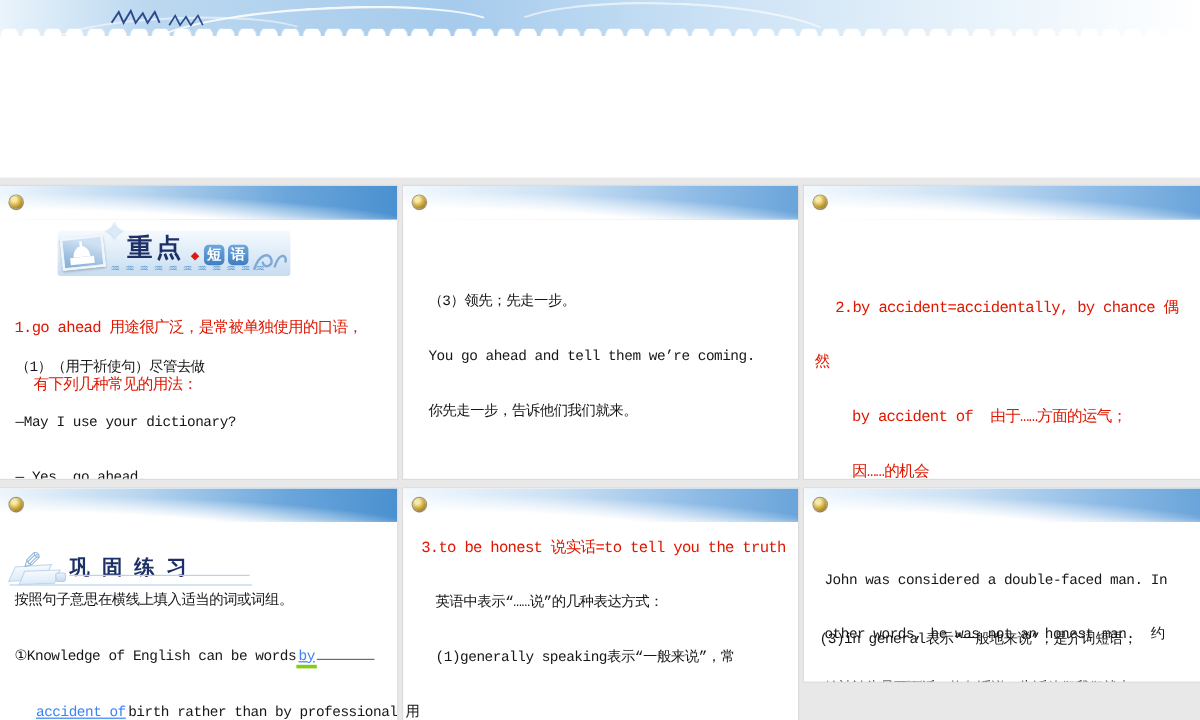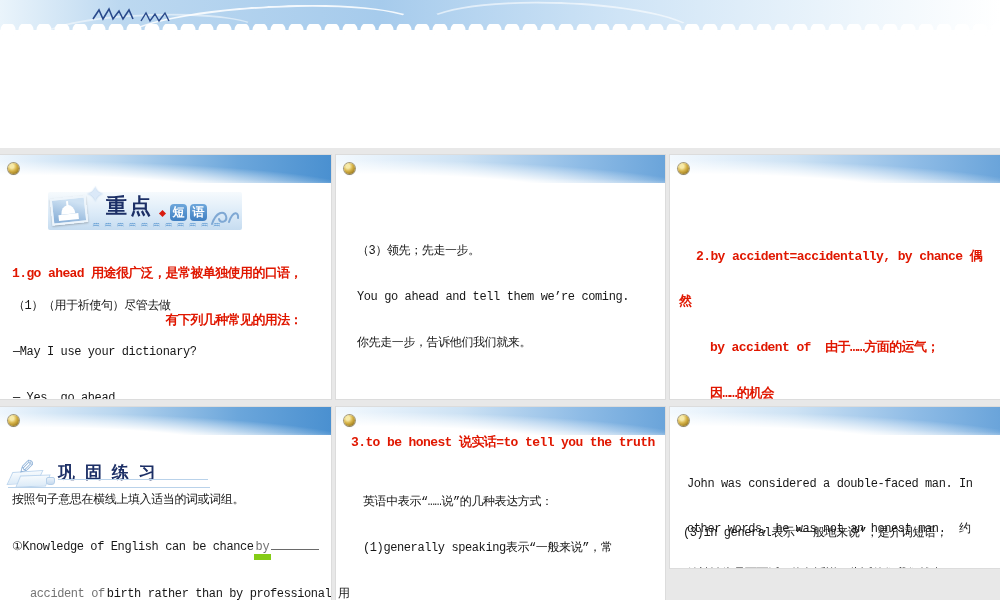--- a/index.html
+++ b/index.html
@@ -41,23 +41,23 @@
       radial-gradient(210% 200% at 50% 235%, rgba(255,255,255,.7) 50%, rgba(255,255,255,0) 74%),
       linear-gradient(90deg,#eef6fd 0%,#b9d6ef 35%,#6ba6db 72%,#4a90d0 100%); }
 
   .ball { position:absolute; left:8px; top:8px; width:11px; height:11px; border-radius:50%;
     background:radial-gradient(circle at 35% 30%,#f7eaa8 0 18%,#d7b44a 45%,#9c7a1e 80%,#6b5010 100%);
     box-shadow:0 0 0 1px rgba(96,74,14,.55), 0 1px 1px rgba(0,0,0,.25); }
 
   
   .t   { position:absolute; color:#161616; font-size:12px; letter-spacing:-0.4px; white-space:pre; }
   .lh  { line-height:15.4px; }
-  .red { color:#e01700; font-weight:bold; }
+  .red { color:#e01700; font-weight:normal; }
   .redline { font-size:13px; letter-spacing:-0.6px; line-height:15.5px; }
-  .ans { color:#737373; border-bottom:6px solid #84cc16; padding:0 2px; }
+  .ans { color:#3b82f6; border-bottom:3px solid #84cc16; padding:0 2px;text-decoration:underline; }
   .ublank { display:inline-block; width:48px; height:11px; border-bottom:1px solid #6a6a6a; }
 
   
   .badge { position:absolute; left:48px; top:37px; width:194px; height:38px;
     background:linear-gradient(180deg,#f6fafd 0%,#dcebf8 55%,#c6dcf0 100%);
     border-radius:2px; }
   .photo { position:absolute; left:3px; top:5px; width:36px; height:27px;
     background:linear-gradient(200deg,#cfe2f3 20%,#8fb4da 85%);
     border:2px solid #eef5fb; transform:rotate(-6deg); box-shadow:0 1px 2px rgba(0,0,0,.25); }
   .dome { position:absolute; left:8px; top:6px; width:14px; height:9px; background:#fff;
@@ -123,21 +123,21 @@
       <div class="t-main">重点</div>
       <div class="reddot"></div>
       <div class="pills">
         <span class="pill">短</span><span class="pill">语</span>
       </div>
       <div class="waverow">♒♒♒♒♒♒♒♒♒♒♒</div>
       <svg class="curl" width="30" height="20" viewBox="0 0 30 20">
         <path d="M2 17 C6 5 14 3 16 9 C18 15 10 17 9 12 M19 15 C23 3 29 5 28 11" fill="none" stroke="#7fa8d4" stroke-width="2" stroke-linecap="round"></path>
       </svg>
     </div>
-    <div class="t red redline" style="left:12px; top:80px;text-align:right;">
+    <div class="t red redline" style="left:12px; top:80px;">
       <div>1.go ahead 用途很广泛，是常被单独使用的口语，</div>
       <div style="margin-left:16px">有下列几种常见的用法：</div>
     </div>
     <div class="t lh" style="left:13px; top:113px;">
       <div>（1）（用于祈使句）尽管去做</div>
       <div>—May I use your dictionary?</div>
       <div>— Yes, go ahead.</div>
       
       
       
@@ -175,33 +175,33 @@
       <div class="pg pg1"></div>
         <div class="pg pg2"></div>
       <div class="pen">✎</div>
       <div class="inkpot"></div>
     </div>
     <div class="ptitle">巩 固 练 习</div>
     <div class="rule" style="left:58px; top:72px; width:150px;"></div>
     <div class="rule" style="left:8px; top:80px; width:202px;"></div>
     <div class="t" style="left:12px; top:84px;">按照句子意思在横线上填入适当的词或词组。</div>
     <div class="t" style="left:12px; top:100px; line-height:15.8px;">
-      <div><span>①Knowledge of English can be chance</span><span class="ans">by</span><span class="ublank"></span></div>
+      <div><span>①Knowledge of English can be words</span><span class="ans">by</span><span class="ublank"></span></div>
       <div style="margin-left:16px"><span class="ans">accident of</span><span>birth rather than by professional</span></div>
       
       
       
       
     </div>
   </div>
 
   <div class="slide s5">
     <div class="band"></div>
     <div class="ball"></div>
-    <div class="t red redline" style="left:15px; top:28px;">3.to be honest 说实话=to tell you the truth</div>
+    <div class="t red redline" style="left:15px; top:42px;">3.to be honest 说实话=to tell you the truth</div>
     <div class="t" style="left:27px; top:58px; line-height:15.2px;">
       <div>英语中表示“……说”的几种表达方式：</div>
       <div>(1)generally speaking表示“一般来说”，常</div>
       <div style="margin-left:-25px">用</div>
       
       
       
       
       
       

